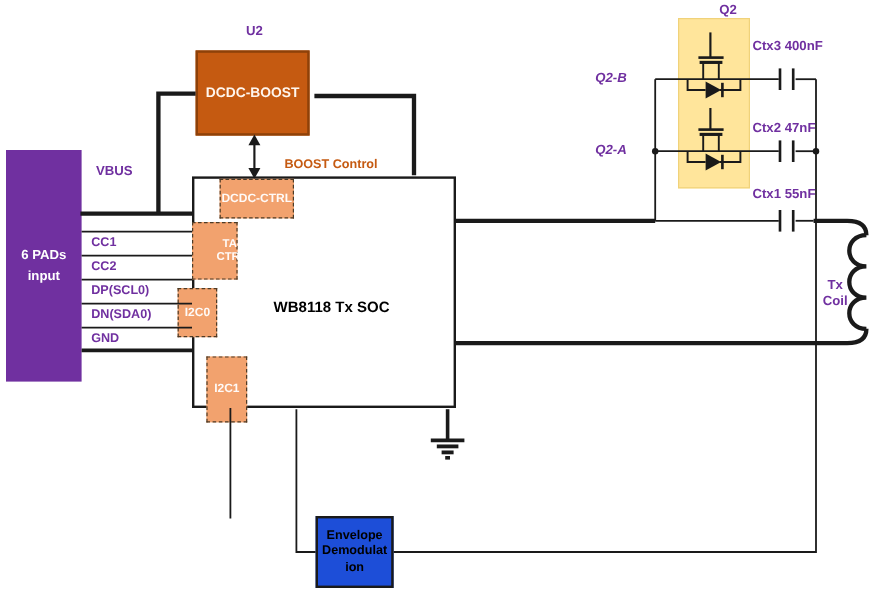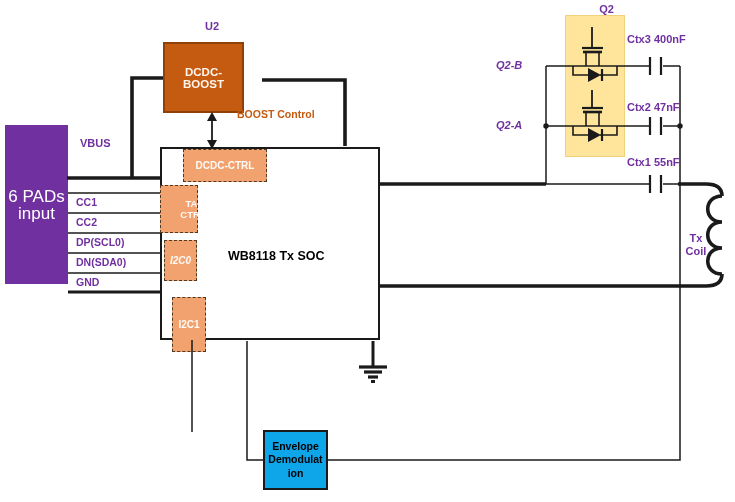--- a/index.html
+++ b/index.html
@@ -9,47 +9,47 @@
   }
   .abs{position:absolute;}
   
   .q2-box{
     left:565px;top:15px;width:58px;height:140px;
     background:#FFE59B;border:1px solid #F0D27A;z-index:1;
   }
   .block{box-sizing:border-box;display:flex;flex-direction:column;
     align-items:center;justify-content:center;text-align:center;z-index:2;}
   .pads{
-    left:5px;top:125px;width:63px;height:159px;background:#7030A0;
-    color:#ffffff;font-size:17px;font-weight:normal;line-height:17px;
+    left:5px;top:125px;width:63px;height:193px;background:#7030A0;
+    color:#ffffff;font-size:11px;font-weight:bold;line-height:17px;
   }
   .boost{
-    left:163px;top:42px;width:81px;height:71px;background:#C55A11;
+    left:163px;top:42px;width:95px;height:71px;background:#C55A11;
     border:2px solid #8E4109;color:#FFF6EE;font-size:11.5px;font-weight:bold;
   }
   .soc{
     left:160px;top:147px;width:220px;height:193px;background:#ffffff;
     border:2px solid #1a1a1a;
   }
   .sub{
     box-sizing:border-box;background:#F2A26E;border:1.5px dashed #4D3B26;
     color:rgba(255,255,255,0.95);font-weight:bold;display:flex;flex-direction:column;
     align-items:center;justify-content:center;text-align:center;z-index:2;
   }
-  .dcdcctrl{left:183px;top:149px;width:84px;height:33px;font-size:10px;}
+  .dcdcctrl{left:183px;top:149px;width:62px;height:33px;font-size:10px;}
   .tactrl{left:160px;top:185px;width:38px;height:48px;font-size:9.5px;line-height:11px;padding-left:28px;}
-  .i2c0{left:164px;top:240px;width:33px;height:41px;font-size:10px;font-style:italic;}
+  .i2c0{left:148px;top:240px;width:33px;height:41px;font-size:10px;}
   .i2c1{left:172px;top:297px;width:34px;height:55px;font-size:10px;}
   .askdem{left:227px;top:297px;width:80px;height:43px;font-size:10px;}
   .seic{
     left:158px;top:432px;width:65px;height:61px;background:#C55A11;
     border:1px solid #8E4109;color:#FFF6EE;font-size:11px;font-weight:bold;
   }
   .envelope{
-    left:263px;top:430px;width:65px;height:60px;background:#0ea5e9;
+    left:263px;top:430px;width:65px;height:60px;background:#1d4ed8;
     border:2px solid #1a1a1a;color:#000;font-size:10.5px;font-weight:bold;line-height:13.5px;align-items:center;
   }
   
   .lbl{position:absolute;font-weight:bold;color:#7030A0;font-size:11px;
     white-space:nowrap;z-index:4;}
   .lbl.small{font-size:10.5px;}
   .lbl.orange{color:#C55A11;font-size:10.5px;}
   .lbl.black{color:#000;font-size:12.5px;}
   .center{text-align:center;}
   .right{text-align:left;font-style:italic;}
@@ -187,21 +187,21 @@
   <div class="lbl center" style="left:192px;top:20px;width:40px;">U2</div>
   <div class="lbl center" style="left:574px;top:3px;width:40px;text-align:right;">Q2</div>
   <div class="lbl" style="left:80px;top:137px;">VBUS</div>
 
   <div class="lbl small" style="left:76px;top:196px;">CC1</div>
   <div class="lbl small" style="left:76px;top:216px;">CC2</div>
   <div class="lbl small" style="left:76px;top:236px;">DP(SCL0)</div>
   <div class="lbl small" style="left:76px;top:256px;">DN(SDA0)</div>
   <div class="lbl small" style="left:76px;top:276px;">GND</div>
 
-  <div class="lbl orange" style="left:221px;top:108px;padding-left:16px;">BOOST Control</div>
+  <div class="lbl orange" style="left:221px;top:131px;padding-left:16px;">BOOST Control</div>
   <div class="lbl black" style="left:228px;top:249px;">WB8118 Tx SOC</div>
 
   <div class="lbl right" style="left:496px;top:59px;width:45px;">Q2-B</div>
   <div class="lbl right" style="left:496px;top:119px;width:45px;">Q2-A</div>
 
   <div class="lbl" style="left:627px;top:33px;">Ctx3 400nF</div>
   <div class="lbl" style="left:627px;top:101px;">Ctx2 47nF</div>
   <div class="lbl" style="left:627px;top:156px;">Ctx1 55nF</div>
 
   <div class="lbl center" style="left:680px;top:232px;width:32px;line-height:13px;">

